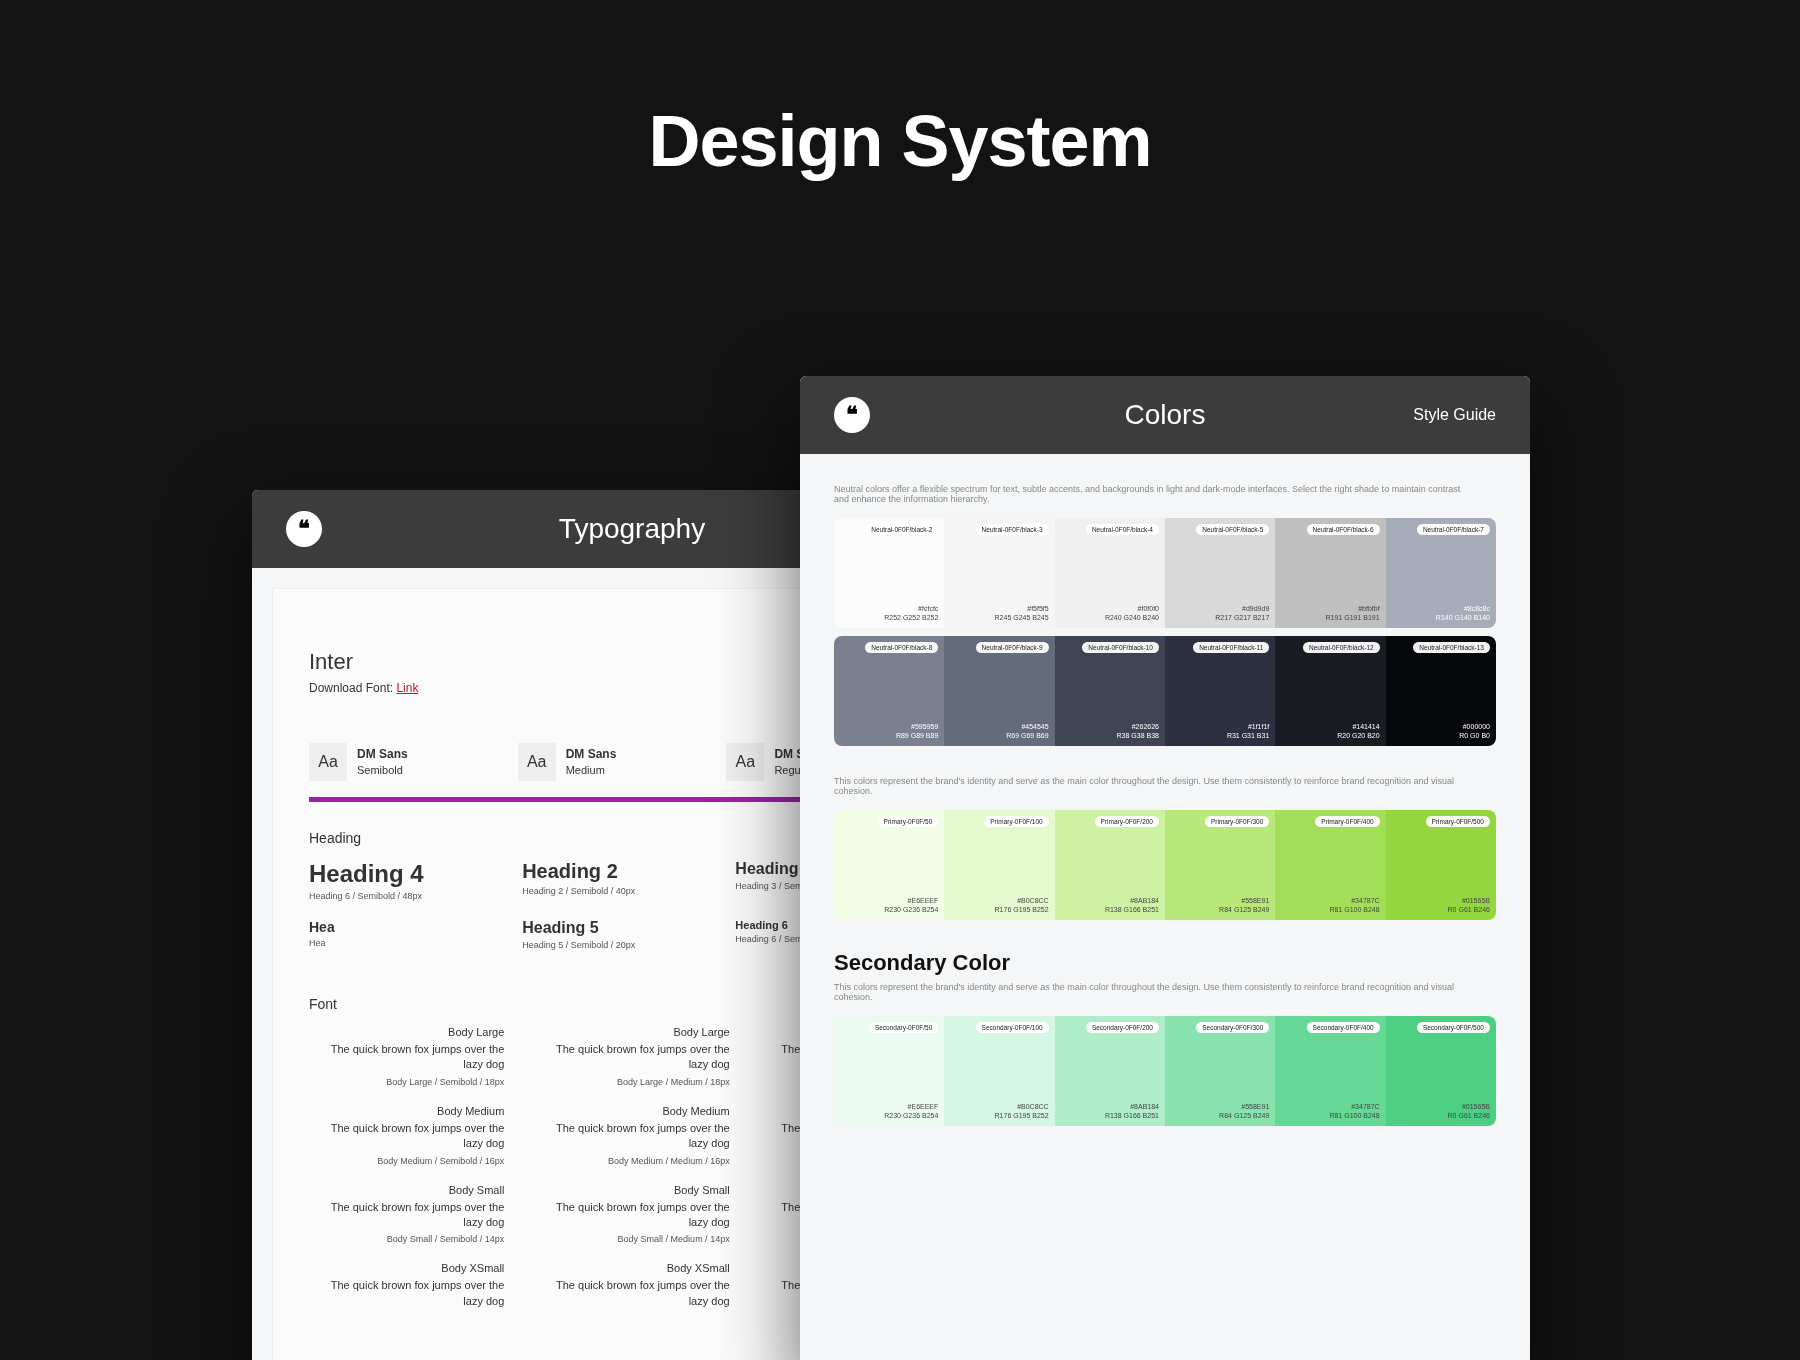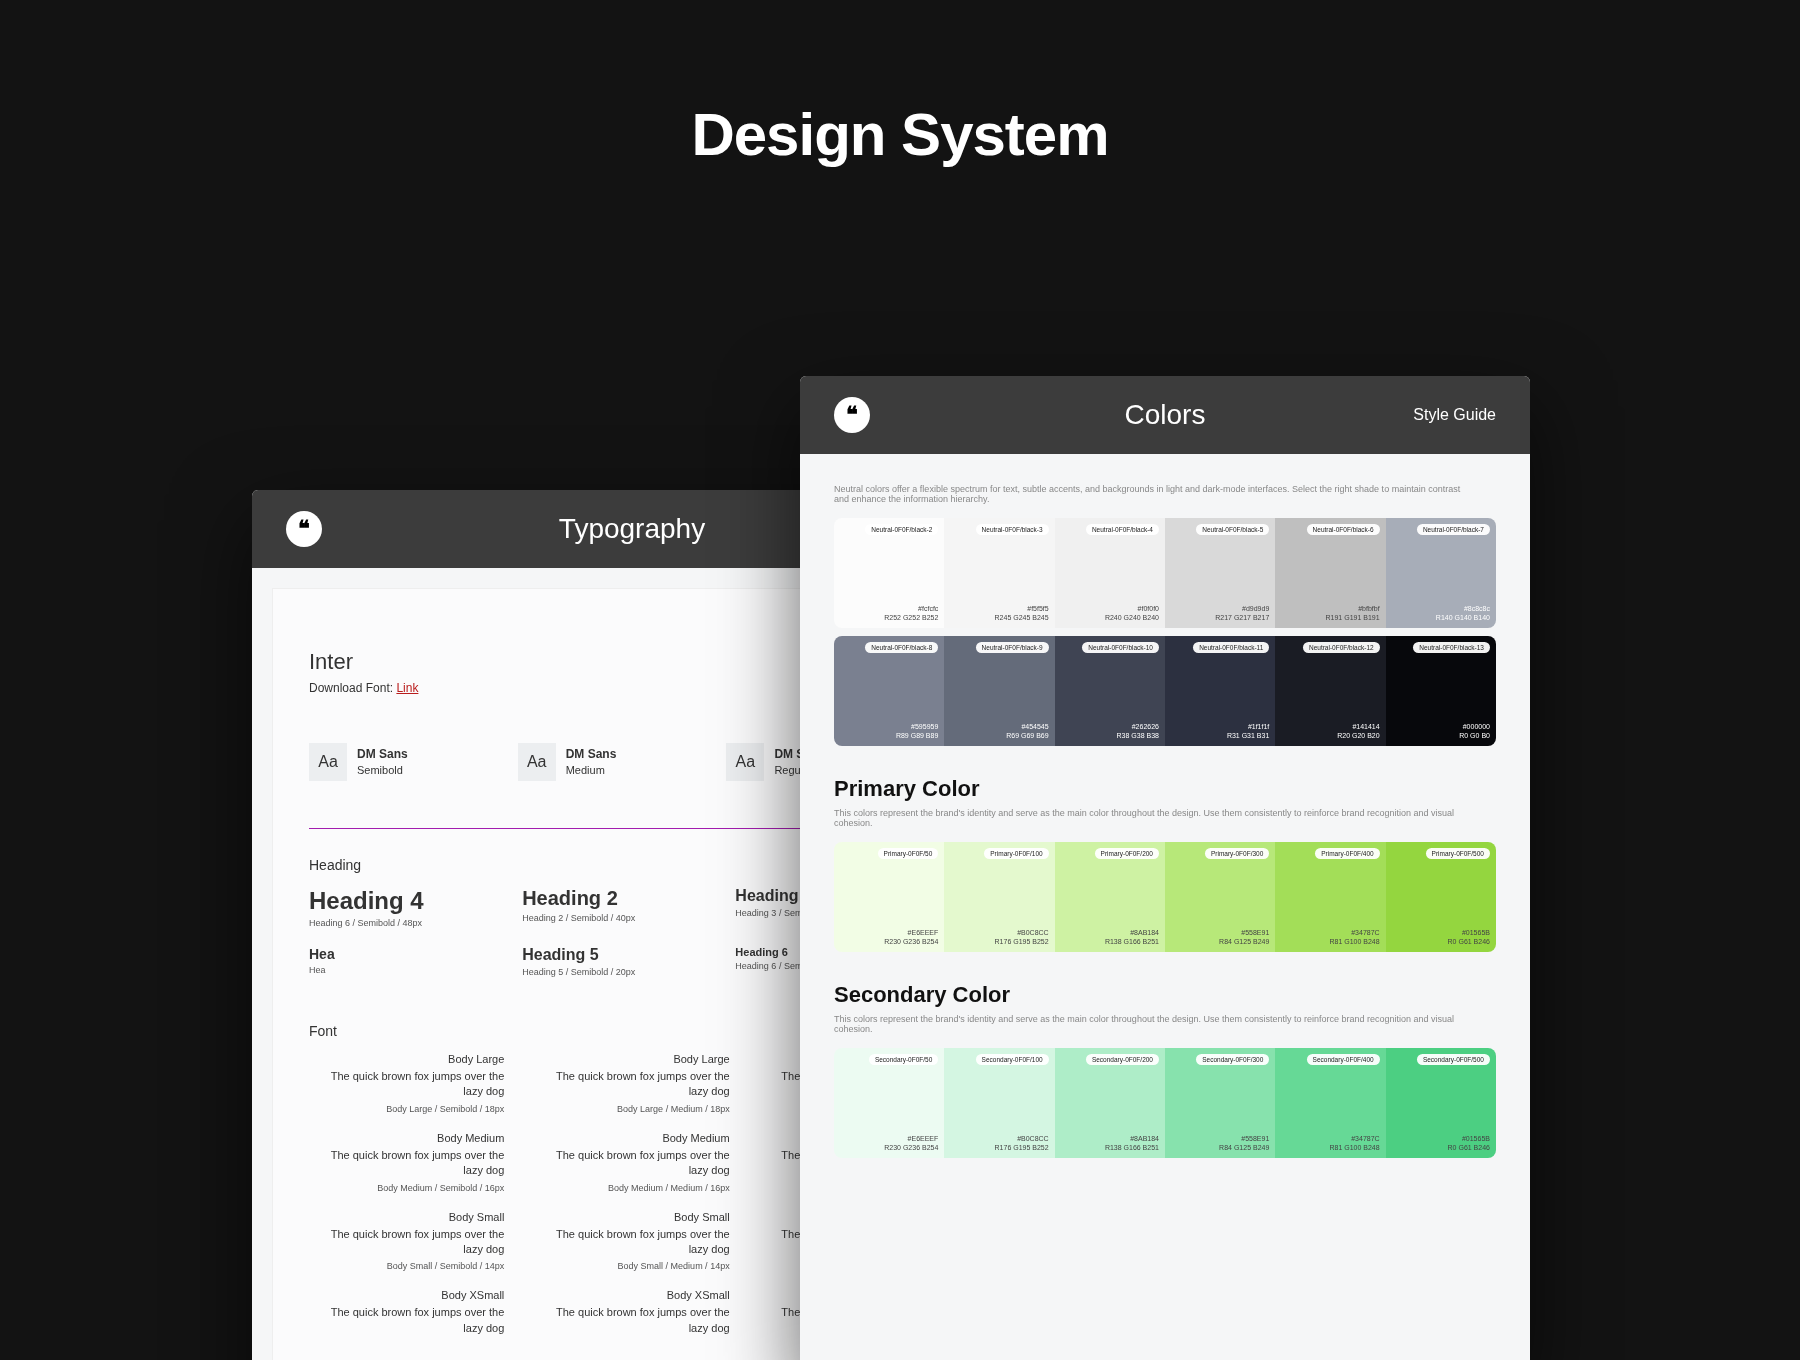--- a/index.html
+++ b/index.html
@@ -13,21 +13,21 @@
     transform-origin: top left;
   }
   .hero {
     position: absolute;
     top: 100px;
     left: 0;
     width: 100%;
     text-align: center;
     color: #fff;
   }
-  .hero h1 { font-size: 60px; font-weight: 600; letter-spacing: -1px; }
+  .hero h1 { font-size: 72px; font-weight: 600; letter-spacing: -1px; }
   .hero p  { font-size: 30px; font-weight: 300; color: #d6d6d6; margin-top: 18px; line-height: 1.35; }
 
   
   .card {
     position: absolute;
     background: #f5f6f7;
     border-radius: 6px;
     box-shadow: 0 30px 80px rgba(0,0,0,.6);
     overflow: hidden;
   }
@@ -78,22 +78,22 @@
   }
   .font-name { font-size: 22px; font-weight: 500; margin-bottom: 6px; }
   .download  { font-size: 12px; }
   .download a { text-decoration: underline; color: #b91c1c; }
 
   .font-samples {
     display: flex;
     gap: 110px;
     margin-top: 40px;
     padding-top: 8px;
-    border-bottom: 1px solid #a21caf;
-    padding-bottom: 47px;
+    border-bottom: 5px solid #a21caf;
+    padding-bottom: 16px;
   }
   .sample { display: flex; align-items: center; gap: 10px; }
   .sample .aa {
     width: 38px; height: 38px;
     background: #eceef0;
     display: flex; align-items: center; justify-content: center;
     font-size: 16px; font-weight: 500;
   }
   .sample .lbl { font-size: 11px; line-height: 1.3; }
   .sample .lbl b { display: block; font-weight: 600; font-size: 12px; }
@@ -351,21 +351,20 @@
             <span class="vals">#141414<br>R20 G20 B20</span>
           </div>
           <div class="swatch dark" style="background: rgb(7, 8, 12);">
             <span class="tag">Neutral-0F0F/black-13</span>
             <span class="vals">#000000<br>R0 G0 B0</span>
           </div>
         </div>
     </div>
 
     <div class="c-section">
-      <h3>Primary Color</h3>
       <p>This colors represent the brand's identity and serve as the main color throughout the design. Use them consistently to reinforce brand recognition and visual cohesion.</p>
       <div class="swatch-row" id="primary-row">
           <div class="swatch light" style="background: rgb(242, 253, 229);">
             <span class="tag">Primary-0F0F/50</span>
             <span class="vals">#E6EEEF<br>R230 G236 B254</span>
           </div>
           <div class="swatch light" style="background: rgb(228, 249, 206);">
             <span class="tag">Primary-0F0F/100</span>
             <span class="vals">#B0C8CC<br>R176 G195 B252</span>
           </div>

